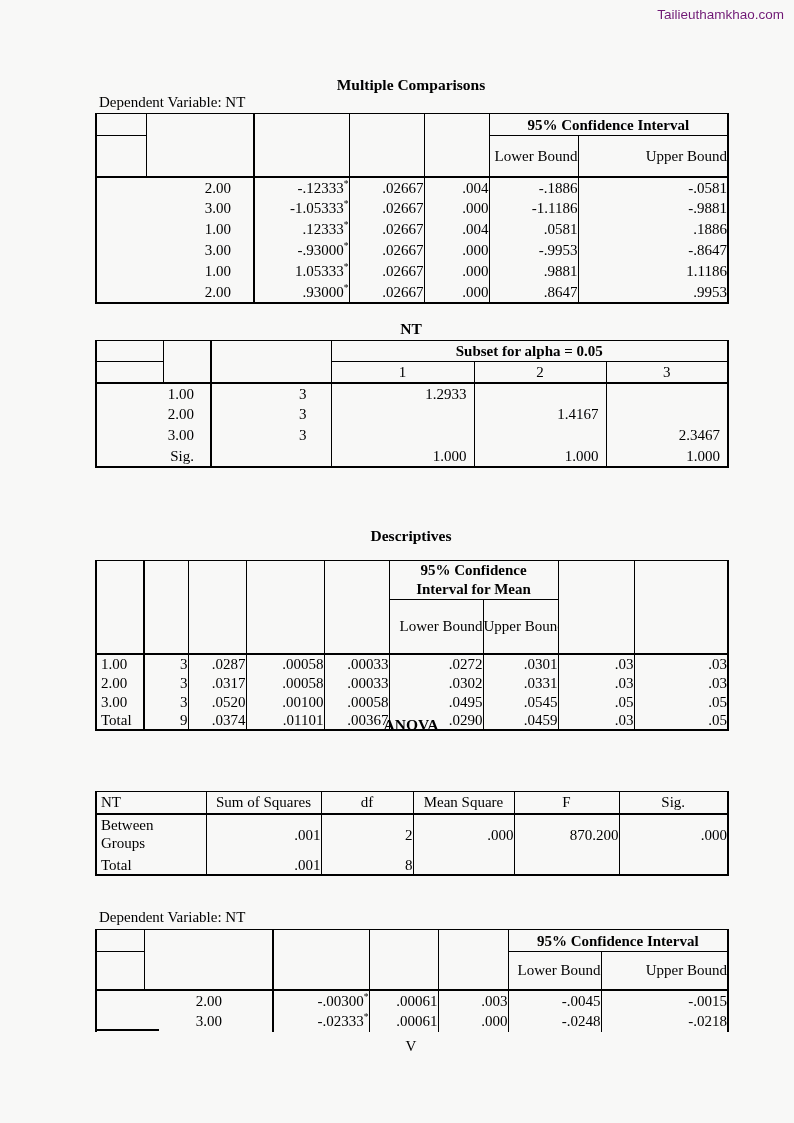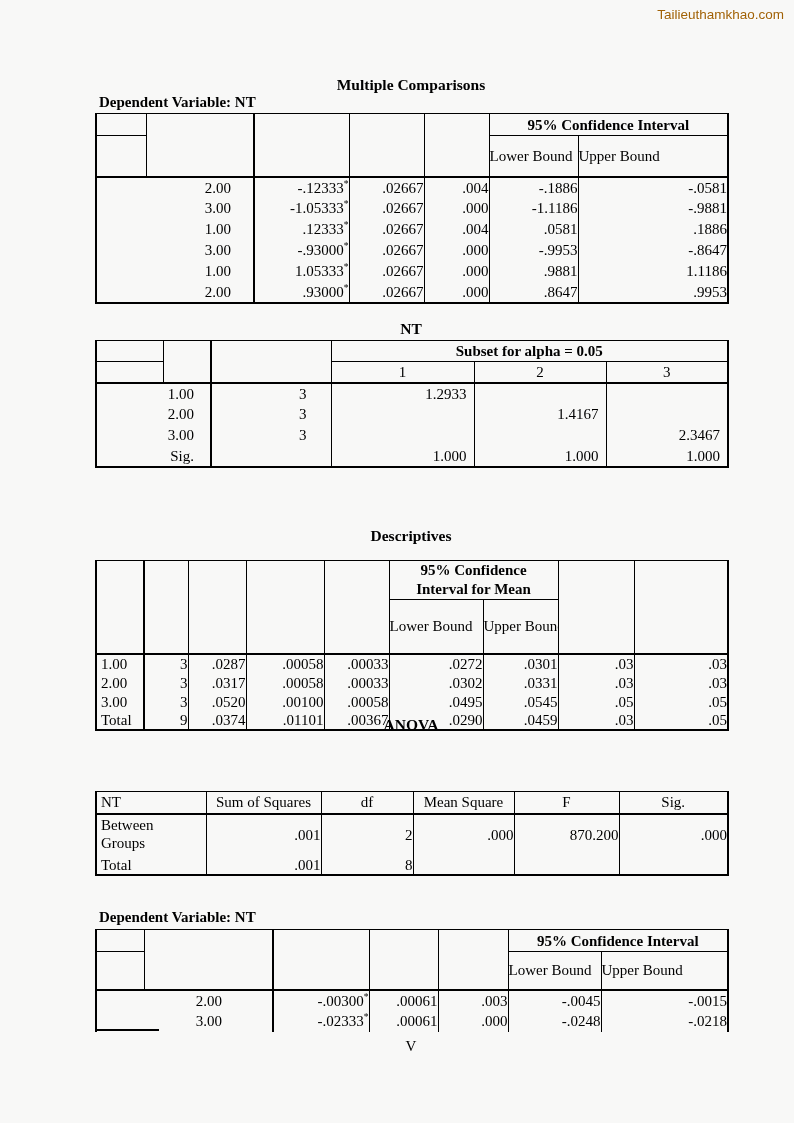--- a/index.html
+++ b/index.html
@@ -1,36 +1,36 @@
 <!DOCTYPE html>
 <html><head>
 <meta charset="utf-8">
 <style>
   html,body{margin:0;padding:0;background:#f8f8f7;}
   .page{position:relative;width:794px;height:1123px;background:#f8f8f7;color:#000;
         font-family:"Liberation Serif","DejaVu Serif",serif;overflow:hidden;}
   .watermark{position:absolute;top:7px;right:10px;font-family:"Liberation Sans","DejaVu Sans",sans-serif;
-        font-size:13.5px;color:#a16207;text-shadow:1px 1px 1px rgba(255,255,255,.95);}
+        font-size:13.5px;color:#701a75;text-shadow:1px 1px 1px rgba(255,255,255,.95);}
   .ttl{position:absolute;left:95px;width:632px;text-align:center;font-weight:bold;font-size:15.5px;}
-  .depvar{position:absolute;left:99px;font-size:15px;font-weight:bold;}
+  .depvar{position:absolute;left:99px;font-size:15px;}
   .heading{position:absolute;left:95px;font-weight:bold;font-size:15.5px;}
   .pagenum{position:absolute;left:95px;width:632px;text-align:center;font-size:15px;}
 
   table.spss{position:absolute;border-collapse:collapse;table-layout:fixed;font-size:15px;
         border:2px solid #000;border-top-width:1.5px;}
   table.spss td{padding:0;margin:0;vertical-align:middle;white-space:nowrap;overflow:hidden;line-height:1.2;}
   .vl{border-left:1px solid #000;}
   .vl15{border-left:1.5px solid #000;}
   .vl2{border-left:2.2px solid #000;}
   .hbb{border-bottom:1px solid #000;font-weight:bold;}
   tr.sep td{border-top:2.5px solid #000;}
   tr.hsep td{border-bottom:2.5px solid #000;}
   .center{text-align:center;}
   .num{text-align:right;padding-right:5px;}
-  .wrapcell{white-space:normal;vertical-align:top;text-align:left;padding:1px 6px 0 6px;line-height:1.22;}
+  .wrapcell{white-space:normal;vertical-align:top;text-align:right;padding:1px 6px 0 6px;line-height:1.22;}
   .star{font-size:9.5px;line-height:0;vertical-align:super;}
 
   .t1 .lbl{text-align:right;padding-right:22px;}
   .t2 .lbl{text-align:right;padding-right:16px;}
   .t2 .cnt{text-align:right;padding-right:24px;}
   .t2 .num{padding-right:7px;}
   .t3 .rowlabel{text-align:left;padding-left:4px;}
   .ci-mean-span{display:inline-block;width:124px;white-space:normal;line-height:1.25;}
   .t4 .src{text-align:left;padding-left:4px;}
   .t4 .srctop{vertical-align:top;padding-top:1px;}

